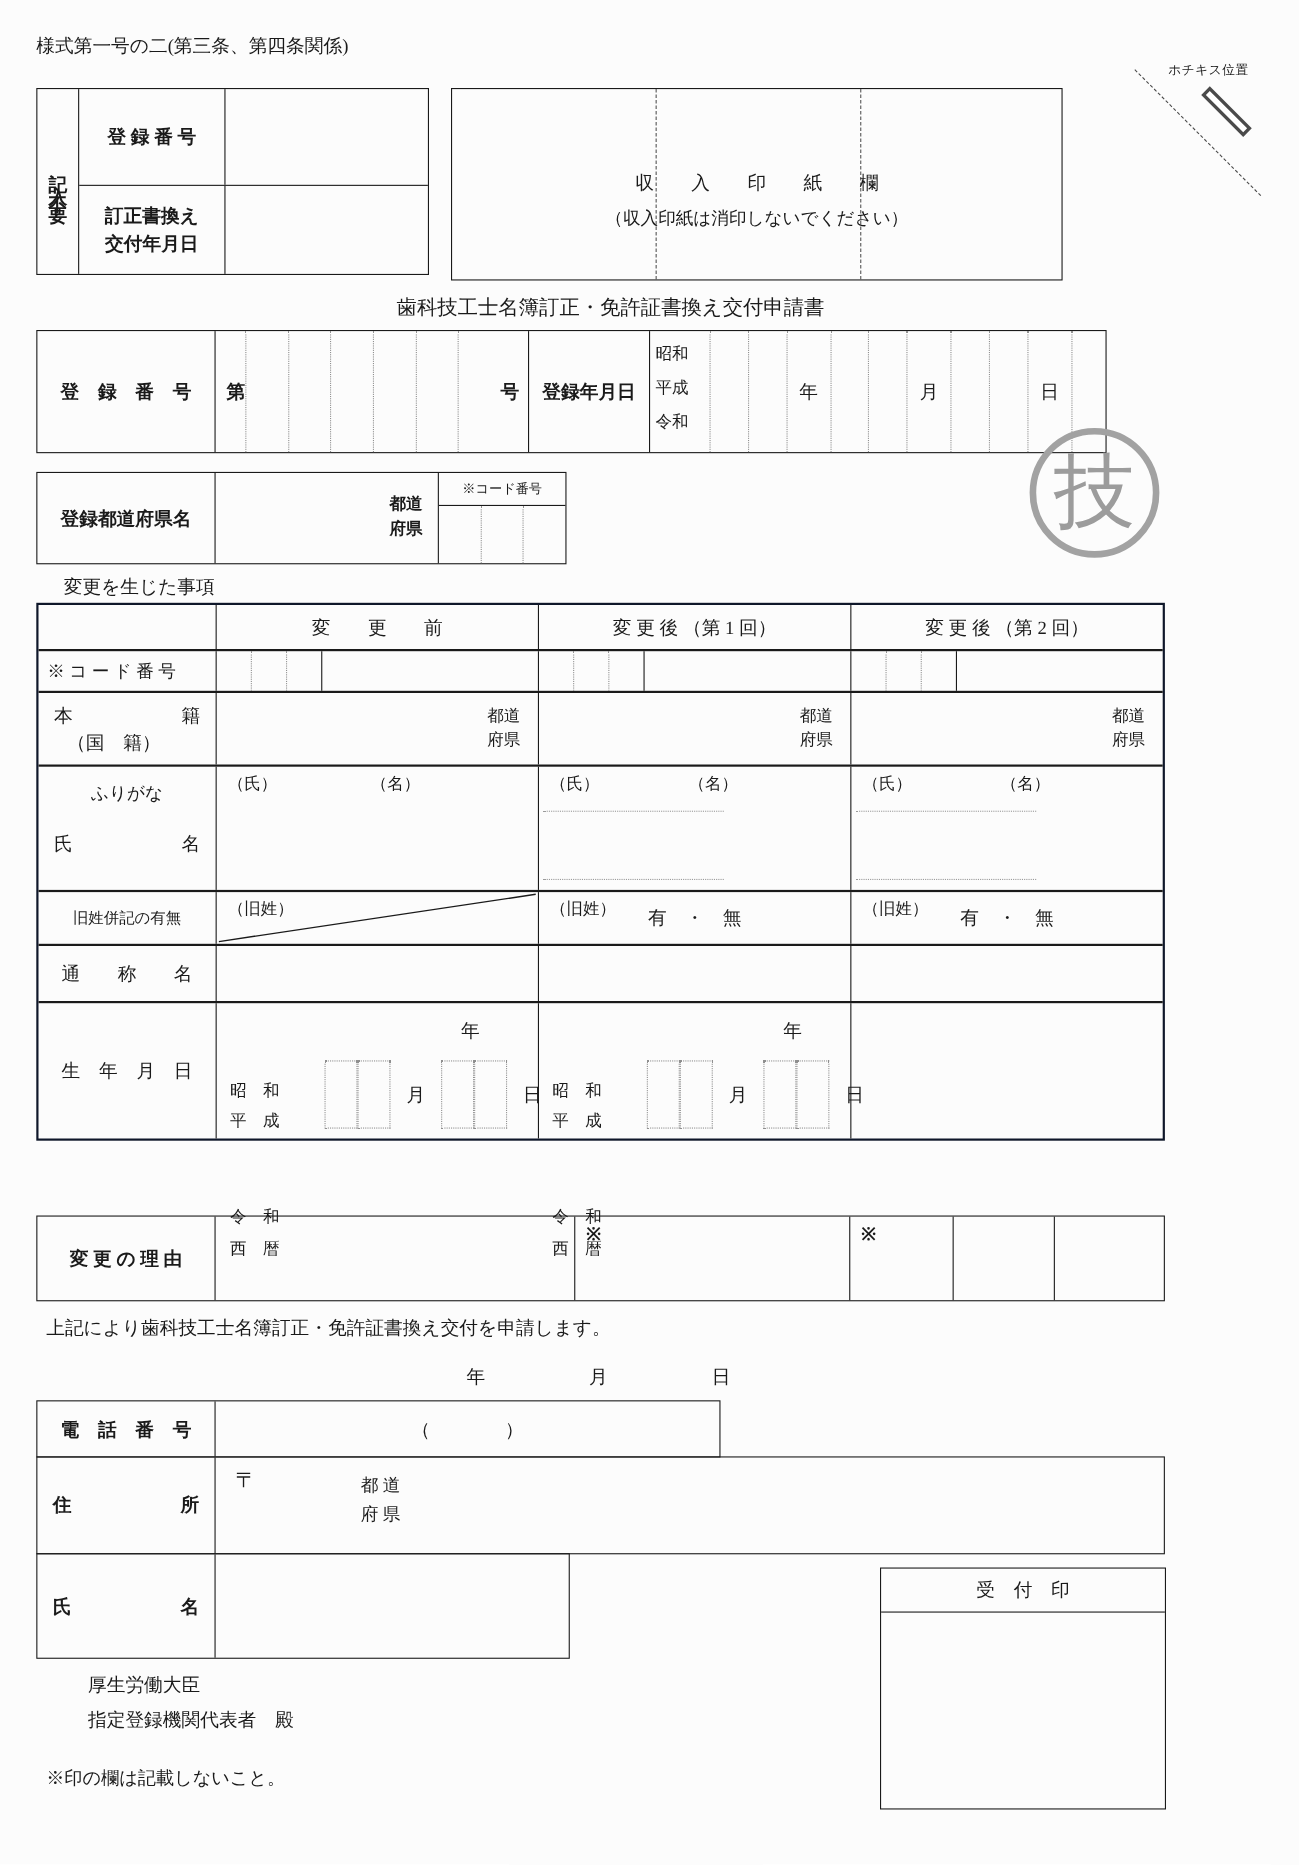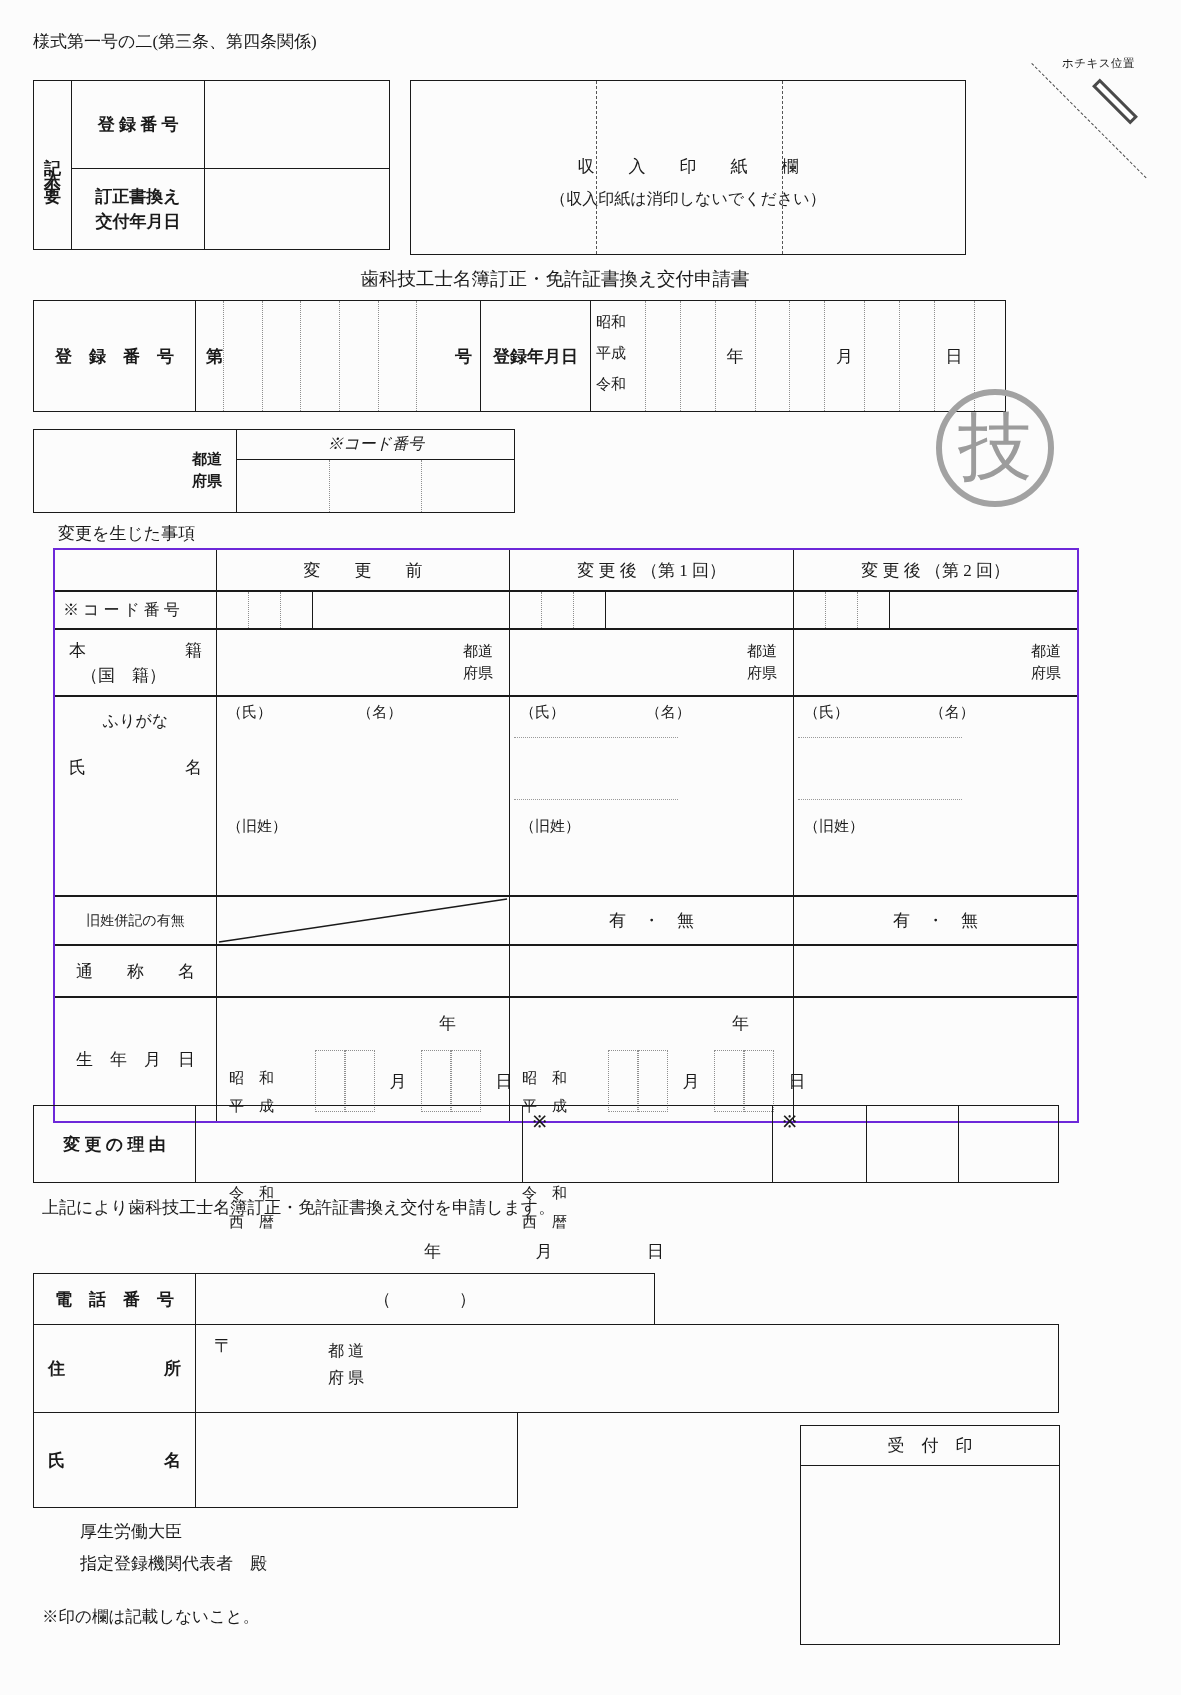--- a/index.html
+++ b/index.html
@@ -12,21 +12,21 @@
   .fc { flex-direction:column; }
   .ctr { display:flex; align-items:center; justify-content:center; }
   .b  { border:1px solid #1a1a1a; }
   .br { border-right:1px solid #1a1a1a;font-weight:bold; }
   .bb { border-bottom:1px solid #1a1a1a; }
   .pre { white-space:pre; }
   .dot-l { border-left:1px dotted #8f8f8f; }
   .vert { writing-mode:vertical-rl; letter-spacing:10px; }
   .sm { font-size:15px; }
   
-  #main-table { border:2px solid #6d28d9;margin-left:20px; }
+  #main-table { border:2px solid #0f172a; }
   .mrow { display:flex; }
   .mrow + .mrow { border-top:2px solid #1a1a1a; }
   .lc { width:162px; flex:none; border-right:1px solid #1a1a1a; }
   .c1 { width:293px; flex:none; border-right:1px solid #1a1a1a; position:relative; }
   .c2 { width:284px; flex:none; border-right:1px solid #1a1a1a; position:relative; }
   .c3 { flex:1; position:relative; }
   .code-slots { width:96px; flex:none; display:flex; border-right:1px solid #1a1a1a; }
   .code-slots > div { flex:1; }
   .code-slots > div + div { border-left:1px dotted #8f8f8f; }
   .todofuken { font-size:15px; line-height:1.45; text-align:left; }
@@ -103,28 +103,29 @@
       <div class="dot-l slot"></div>
       <div class="dot-l ctr" style="width:40px;flex:none;">月</div>
       <div class="dot-l slot"></div>
       <div class="dot-l slot"></div>
       <div class="dot-l ctr" style="width:40px;flex:none;">日</div>
       <div class="dot-l" style="flex:0.9;"></div>
     </div>
   </div>
 
   <div class="abs b flex" style="left:33px;top:429px;width:482px;height:84px;">
+    <div class="br ctr" style="width:162px;flex:none;">登録都道府県名</div>
     <div class="br flex" style="width:203px;flex:none;align-items:center;justify-content:flex-end;padding-right:14px;">
       <div class="todofuken">
         <div>都道</div>
         <div>府県</div>
       </div>
     </div>
     <div class="flex fc" style="flex:1;">
-      <div class="bb ctr" style="height:30px;flex:none;font-size:16px;font-style:italic;">※コード番号</div>
+      <div class="bb ctr" style="height:30px;flex:none;font-size:12px;">※コード番号</div>
       <div class="flex" style="flex:1;">
         <div class="slot"></div>
         <div class="dot-l slot"></div>
         <div class="dot-l slot"></div>
       </div>
     </div>
   </div>
 
   <div class="abs ctr" style="left:936px;top:389px;width:118px;height:118px;border:6px solid #a2a2a2;border-radius:50%;color:#9c9c9c;font-size:74px;">技</div>
 
@@ -188,21 +189,21 @@
           </div>
       </div>
       <div class="c3 flex" style="align-items:center;justify-content:flex-end;padding-right:16px;">
         <div class="todofuken">
             <div>都道</div>
             <div>府県</div>
           </div>
       </div>
     </div>
 
-    <div class="mrow" style="height:200px;">
+    <div class="mrow" style="height:114px;">
       <div class="lc" style="padding-top:14px;">
         <div style="text-align:center;font-size:16px;">ふりがな</div>
         <div class="flex" style="justify-content:space-between;padding:0 14px;margin-top:24px;">
           <span>氏</span>
           <span>名</span>
         </div>
       </div>
       <div class="c1">
         <span class="abs sm" style="left:10px;top:6px;">（氏）</span>
         <span class="abs sm" style="left:48%;top:6px;">（名）</span>

